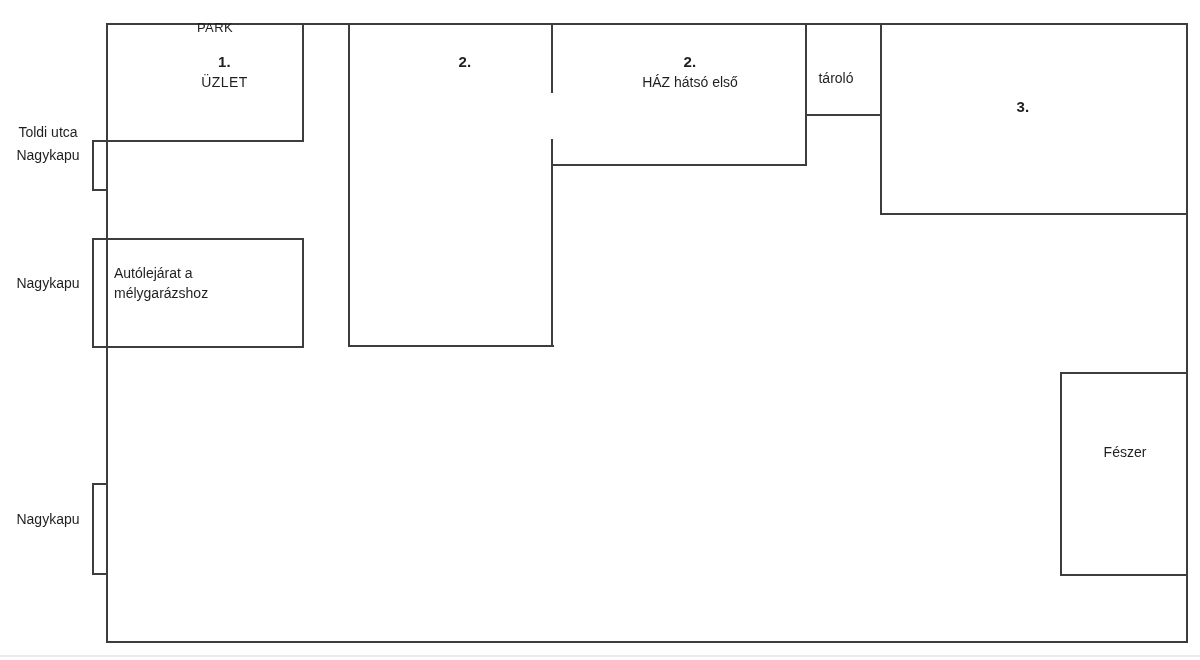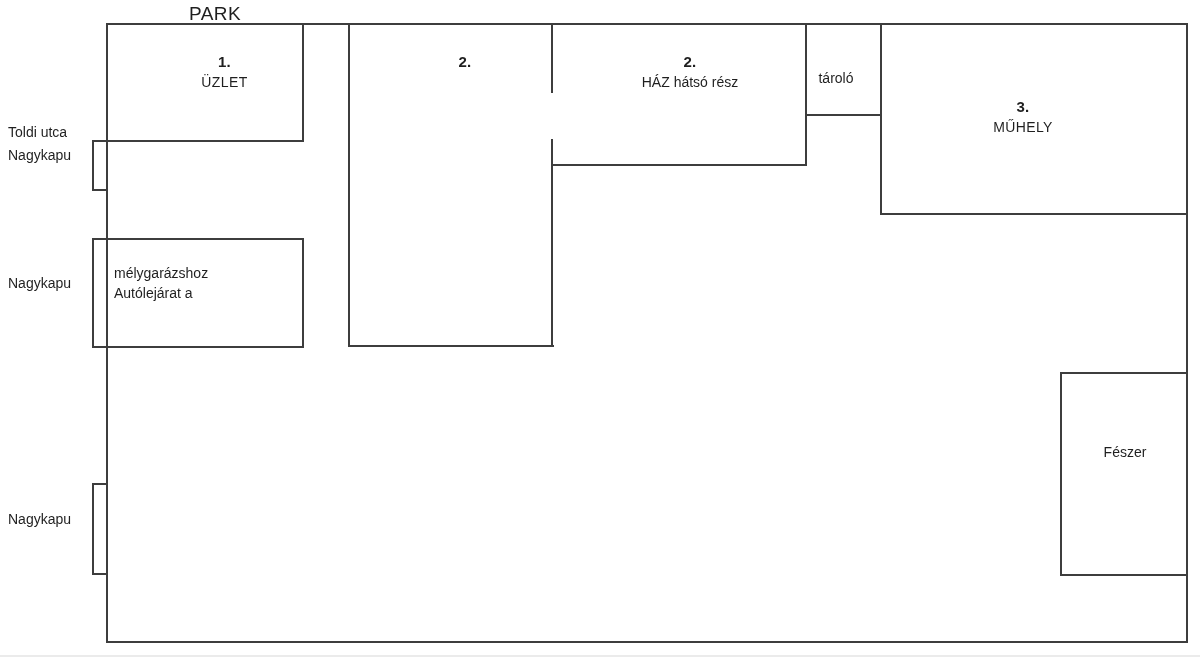--- a/index.html
+++ b/index.html
@@ -14,21 +14,21 @@
     width:1200px;height:660px;
     background:var(--bg-color);
     font-family:"Liberation Sans", sans-serif;
     color:var(--text-color);
     overflow:hidden;
   }
   .wall{position:absolute;background:var(--line-color);}
   .openbox{position:absolute;border:2px solid var(--line-color);background:transparent;box-sizing:border-box;}
   .lbl{position:absolute;font-size:14px;line-height:18px;color:var(--text-color);white-space:nowrap;}
   .center{text-align:center;}
-  .right{text-align:left;}
+  .right{text-align:center;}
   .room-title{line-height:21px;}
   .room-title .num{font-size:15px;font-weight:bold;letter-spacing:.3px;}
   .b{font-weight:normal;}
   .caps{letter-spacing:.4px;}
   .faintline{position:absolute;background:var(--faint-color);}
 </style>
 </head>
 <body>
 
 <div id="plan">
@@ -62,51 +62,50 @@
   <div class="wall" style="left:1060px;top:574px;width:128px;height:2px;"></div>
 
   <div class="openbox" style="left:92px;top:238px;width:212px;height:110px;"></div>
 
   <div class="wall" style="left:92px;top:483px;width:2px;height:92px;"></div>
   <div class="wall" style="left:92px;top:483px;width:16px;height:2px;"></div>
   <div class="wall" style="left:92px;top:573px;width:16px;height:2px;"></div>
 
   <div class="faintline" style="left:0px;top:655px;width:1200px;height:2px;"></div>
 
-  <div class="lbl center caps" style="left:185px;top:5px;width:60px;font-size:19px;"><span>PARK</span></div>
+  <div class="lbl center caps" style="left:185px;top:19px;width:60px;font-size:13px;"><span>PARK</span></div>
 
   <div class="lbl right" style="left:8px;top:123px;width:80px;"><span>Toldi utca</span></div>
 
   <div class="lbl right" style="left:8px;top:146px;width:80px;"><span>Nagykapu</span></div>
 
   <div class="lbl right" style="left:8px;top:274px;width:80px;"><span>Nagykapu</span></div>
 
   <div class="lbl right" style="left:8px;top:510px;width:80px;"><span>Nagykapu</span></div>
 
   <div class="lbl room-title center" style="left:132px;top:51px;width:185px;">
     <div class="num">1.</div>
     <div class="b caps">ÜZLET</div>
   </div>
 
   <div class="lbl room-title center" style="left:355px;top:51px;width:220px;">
     <div class="num">2.</div>
   </div>
 
   <div class="lbl room-title center" style="left:580px;top:51px;width:220px;">
     <div class="num">2.</div>
-    <div><span class="b">HÁZ</span><span> hátsó rész</span></div>
+    <div><span class="b">HÁZ</span><span> hátsó első</span></div>
   </div>
 
   <div class="lbl center" style="left:798px;top:69px;width:76px;"><span>tároló</span></div>
 
   <div class="lbl room-title center" style="left:913px;top:96px;width:220px;">
     <div class="num">3.</div>
-    <div class="b caps">MŰHELY</div>
   </div>
 
   <div class="lbl center" style="left:1062px;top:443px;width:126px;"><span>Fészer</span></div>
 
   <div class="lbl" style="left:114px;top:263px;width:180px;line-height:20px;">
+    <div>Autólejárat a</div>
     <div>mélygarázshoz</div>
-    <div>Autólejárat a</div>
   </div>
 
 </div>
 
 </body></html>

